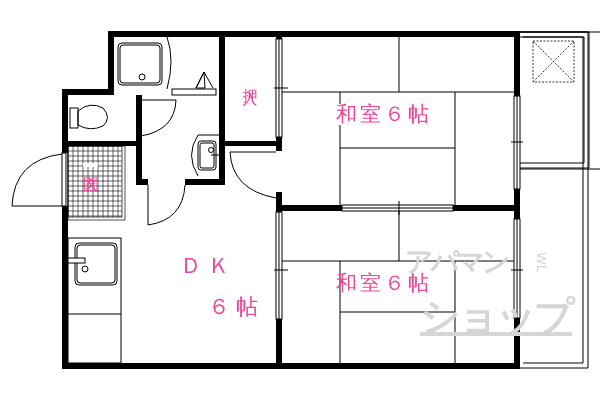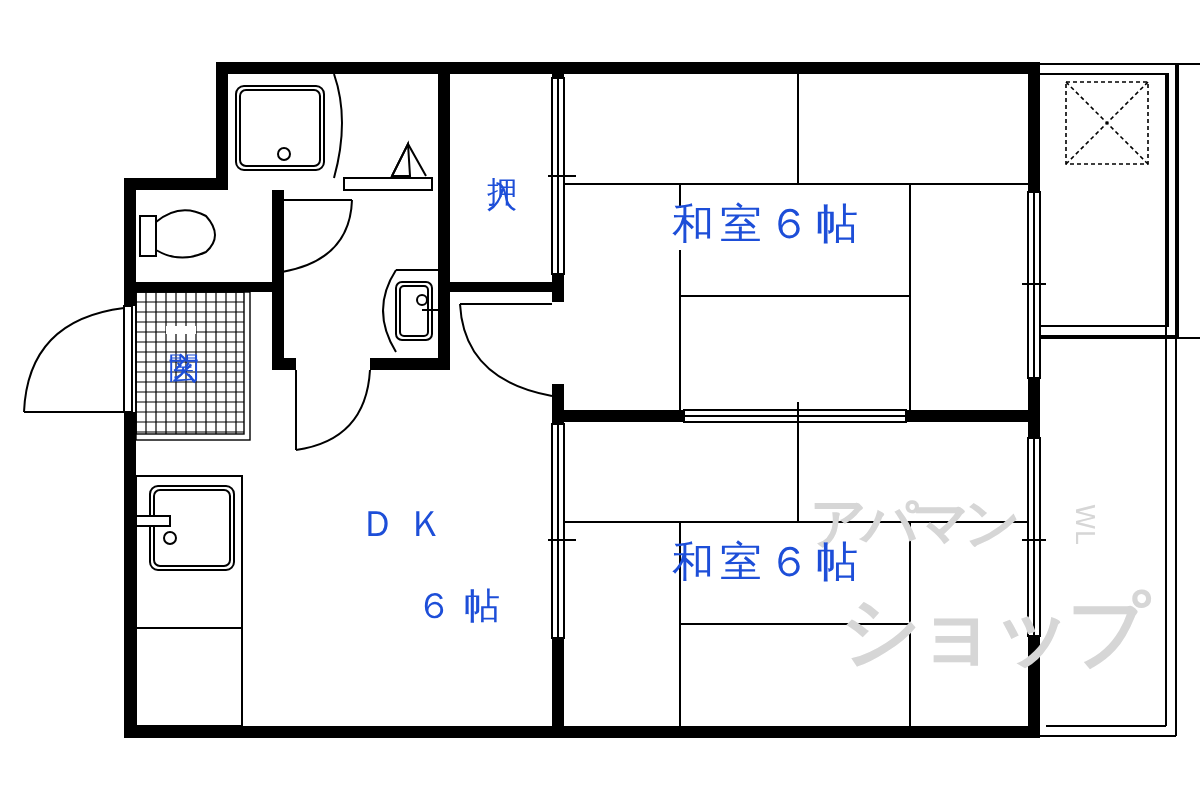--- a/index.html
+++ b/index.html
@@ -1,20 +1,20 @@
 <!DOCTYPE html>
 <html><head>
 <meta charset="utf-8">
 <style>
   html, body { margin: 0; padding: 0; background: #ffffff; }
   body { width: 600px; height: 400px; overflow: hidden; position: relative; font-family: "DejaVu Sans", sans-serif; }
   #plan { position: absolute; left: 0; top: 0; width: 600px; height: 400px; }
-  .lbl { position: absolute; color: #1d4ed8; font-family: Liberation Mono, monospace; white-space: nowrap; line-height: 1; }
+  .lbl { position: absolute; color: #ec4899; font-family: Liberation Serif, serif; white-space: nowrap; line-height: 1; }
   .room-label { font-size: 21px; letter-spacing: 3px; }
-  .dk-label { font-size: 18px; letter-spacing: 6px; text-align: center; }
+  .dk-label { font-size: 22px; letter-spacing: 6px; text-align: center; }
   .vert { writing-mode: vertical-rl; font-size: 15px; letter-spacing: 2px; }
   .entry { font-size: 15px; writing-mode: vertical-rl; background: #fff; padding: 1px 0; letter-spacing: 1px; }
   .wm { position: absolute; color: #d6d6d6; font-weight: bold; font-family: "DejaVu Sans", sans-serif; line-height: 1; white-space: nowrap; }
 </style>
 </head>
 <body>
 
 <svg id="plan" viewBox="0 0 600 400" xmlns="http://www.w3.org/2000/svg">
 
   <g fill="#d9d9d9"></g>
@@ -197,21 +197,21 @@
     <rect x="68" y="238" width="53" height="125"></rect>
     <line x1="68" y1="314" x2="121" y2="314"></line>
     <rect x="75" y="243" width="42" height="42" rx="4"></rect>
     <rect x="77" y="245" width="38" height="38" rx="3"></rect>
     <rect x="68" y="258" width="17" height="5" fill="#fff"></rect>
     <circle cx="85" cy="269" r="3"></circle>
   </g>
 </svg>
 
 <div class="wm" style="left:405px; top:248px; font-size:28px; letter-spacing:-3px;">アパマン</div>
-<div class="wm" style="left:420px; top:296px; font-size:40px; letter-spacing:-3px;">ショップ</div>
+<div class="wm" style="left:420px; top:296px; font-size:40px; letter-spacing:-3px;text-decoration:underline;">ショップ</div>
 <div class="wm" style="left:535px; top:252px; font-size:13px; writing-mode:vertical-rl; font-weight:normal;">WL</div>
 
 <div class="lbl room-label" style="left:336px; top:104px; background:#fff;">和室６帖</div>
 <div class="lbl room-label" style="left:336px; top:273px;">和室６帖</div>
 <div class="lbl dk-label" style="left:180px; top:255px;">ＤＫ</div>
 <div class="lbl dk-label" style="left:180px; top:296px;margin-left:28px;">６帖</div>
 <div class="lbl vert" style="left:242px; top:76px;">押入</div>
 <div class="lbl entry" style="left:83px; top:163px;">玄関</div>
 
 </body></html>

